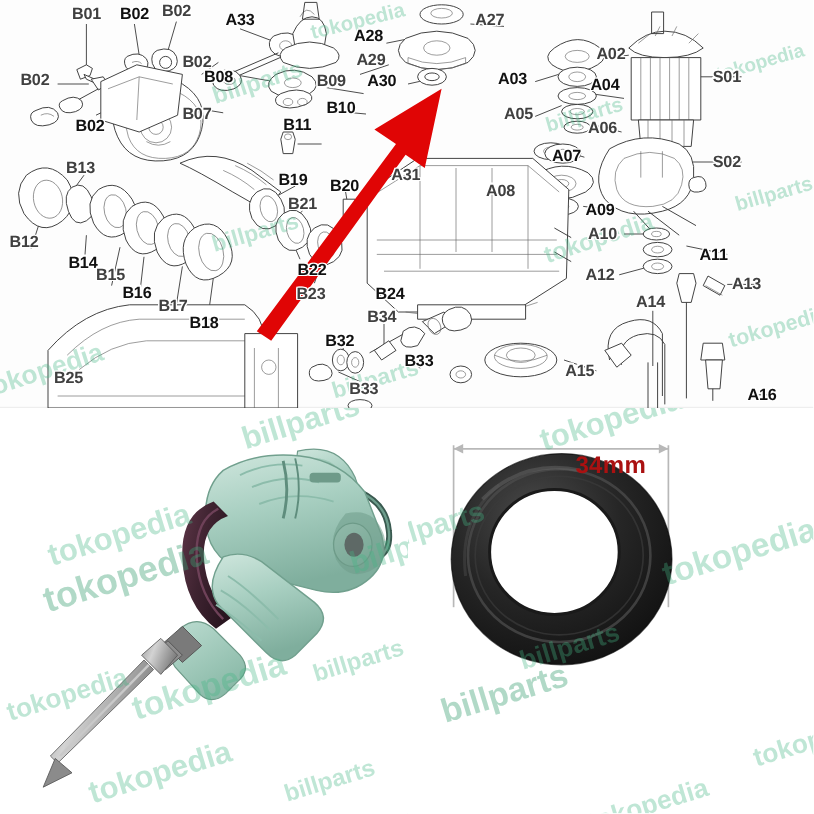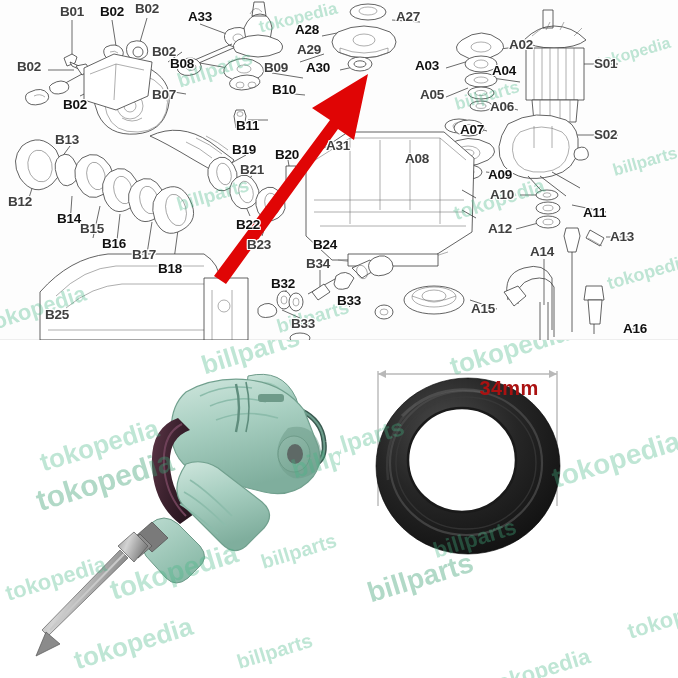--- a/index.html
+++ b/index.html
@@ -393,50 +393,50 @@
     <div class="wm" style="left:276px; top:306px; font-size:19px; transform:rotate(-16deg);">billparts</div>
     <div class="wm" style="left:606px; top:262px; font-size:18px; transform:rotate(-16deg);">tokopedia</div>
 
     <div id="labels-layer">
         <div class="part-label lbl-red" style="left: 60px; top: 5px;">B01</div>
         <div class="part-label lbl-black" style="left: 100px; top: 5px;">B02</div>
         <div class="part-label lbl-red" style="left: 135px; top: 2px;">B02</div>
         <div class="part-label lbl-black" style="left: 188px; top: 10px;">A33</div>
         <div class="part-label lbl-black" style="left: 295px; top: 23px;">A28</div>
         <div class="part-label lbl-red" style="left: 396px; top: 10px;">A27</div>
-        <div class="part-label lbl-red" style="left: 497px; top: 38px; margin-left: 12px;">A02</div>
+        <div class="part-label lbl-red" style="left: 497px; top: 38px;">A02</div>
         <div class="part-label lbl-red" style="left: 594px; top: 57px;">S01</div>
         <div class="part-label lbl-red" style="left: 152px; top: 45px;">B02</div>
         <div class="part-label lbl-red" style="left: 297px; top: 43px;">A29</div>
         <div class="part-label lbl-red" style="left: 17px; top: 60px;">B02</div>
         <div class="part-label lbl-black" style="left: 170px; top: 57px;">B08</div>
         <div class="part-label lbl-red" style="left: 264px; top: 61px;">B09</div>
         <div class="part-label lbl-black" style="left: 306px; top: 61px;">A30</div>
         <div class="part-label lbl-black" style="left: 415px; top: 59px;">A03</div>
         <div class="part-label lbl-black" style="left: 492px; top: 64px;">A04</div>
         <div class="part-label lbl-black" style="left: 63px; top: 98px;">B02</div>
         <div class="part-label lbl-red" style="left: 152px; top: 88px;">B07</div>
         <div class="part-label lbl-black" style="left: 272px; top: 83px;">B10</div>
         <div class="part-label lbl-red" style="left: 420px; top: 88px;">A05</div>
         <div class="part-label lbl-red" style="left: 490px; top: 100px;">A06</div>
-        <div class="part-label lbl-black" style="left: 236px; top: 119px;">B11</div>
+        <div class="part-label lbl-black" style="left: 236px; top: 97px;">B11</div>
         <div class="part-label lbl-black" style="left: 460px; top: 123px;">A07</div>
         <div class="part-label lbl-red" style="left: 594px; top: 128px;">S02</div>
         <div class="part-label lbl-red" style="left: 55px; top: 133px;">B13</div>
         <div class="part-label lbl-red" style="left: 326px; top: 139px;">A31</div>
         <div class="part-label lbl-black" style="left: 232px; top: 143px;">B19</div>
         <div class="part-label lbl-black" style="left: 275px; top: 148px;">B20</div>
         <div class="part-label lbl-red" style="left: 405px; top: 152px;">A08</div>
         <div class="part-label lbl-red" style="left: 240px; top: 163px;">B21</div>
         <div class="part-label lbl-black" style="left: 488px; top: 168px;">A09</div>
         <div class="part-label lbl-red" style="left: 8px; top: 195px;">B12</div>
         <div class="part-label lbl-red" style="left: 490px; top: 188px;">A10</div>
         <div class="part-label lbl-black" style="left: 583px; top: 206px;">A11</div>
         <div class="part-label lbl-black" style="left: 57px; top: 212px;">B14</div>
-        <div class="part-label lbl-black" style="left: 236px; top: 218px;">B22</div>
+        <div class="part-label lbl-black" style="left: 248px; top: 218px;">B22</div>
         <div class="part-label lbl-red" style="left: 488px; top: 222px;">A12</div>
         <div class="part-label lbl-red" style="left: 80px; top: 222px;">B15</div>
         <div class="part-label lbl-black" style="left: 102px; top: 237px;">B16</div>
         <div class="part-label lbl-red" style="left: 247px; top: 238px; text-align: right;">B23</div>
         <div class="part-label lbl-black" style="left: 313px; top: 238px; text-align: center;">B24</div>
         <div class="part-label lbl-red" style="left: 610px; top: 230px;">A13</div>
         <div class="part-label lbl-red" style="left: 132px; top: 248px;">B17</div>
         <div class="part-label lbl-red" style="left: 530px; top: 245px;">A14</div>
         <div class="part-label lbl-red" style="left: 306px; top: 257px;">B34</div>
         <div class="part-label lbl-black" style="left: 158px; top: 262px;">B18</div>

